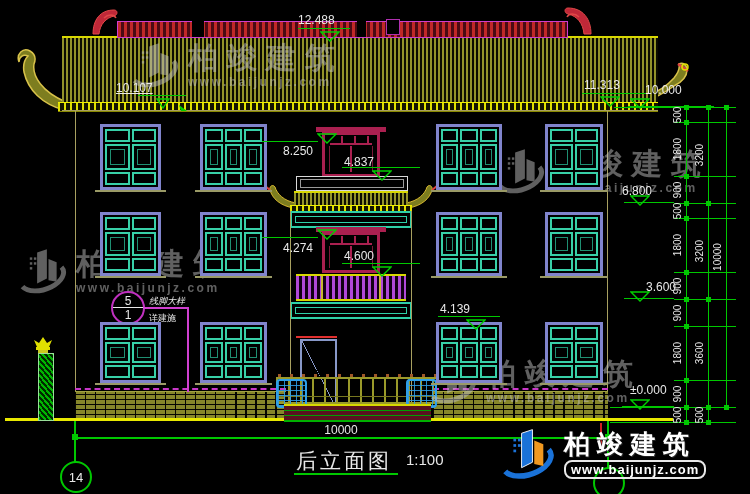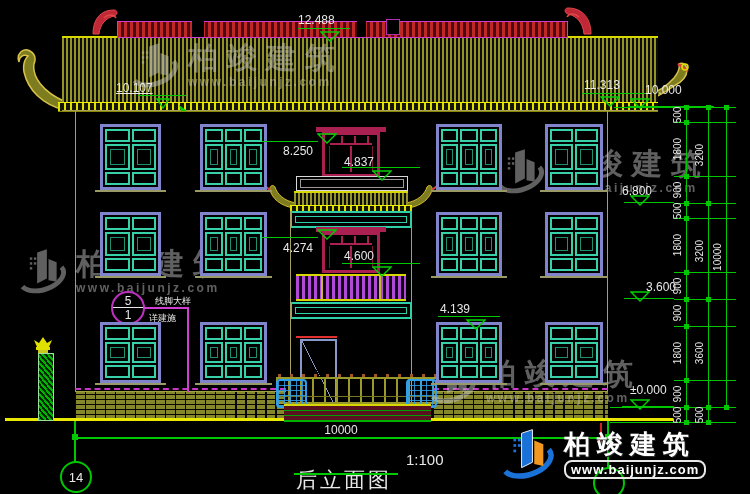--- a/index.html
+++ b/index.html
@@ -234,39 +234,39 @@
         <div class="nm">柏竣建筑</div>
          <div class="ur">www.baijunjz.com</div>
       </div>
   </div>
 
   <div class="abs" style="left:111px;top:291px;width:34px;height:34px;border:2px solid #c030c0;border-radius:50%;box-sizing:border-box;display:flex;flex-direction:column;align-items:center;justify-content:center;">
     <span class="txt" style="position:static;font-size:12px;line-height:1;">5</span>
     <span class="txt" style="position:static;font-size:12px;line-height:1;margin-top:2px;">1</span>
   </div>
   <div class="abs" style="left:113px;top:307px;width:30px;height:1px;background:#e8e8e8;"></div>
-  <span class="txt" style="left:155px;top:295px;font-size:9px;">线脚大样</span>
+  <span class="txt" style="left:149px;top:295px;font-size:9px;font-style:italic;">线脚大样</span>
   <span class="txt" style="left:149px;top:312px;font-size:9px;">详建施</span>
   <div class="abs" style="left:143px;top:307px;width:45px;height:1.5px;background:#d040d0;"></div>
   <div class="abs" style="left:187px;top:307px;width:1.5px;height:85px;background:#d040d0;"></div>
 
   <div class="gline" style="left:75px;top:437px;width:533px;height:1.5px;"></div>
   <div class="gline" style="left:72px;top:434px;width:6px;height:6px;"></div>
   <div class="gline" style="left:605px;top:434px;width:6px;height:6px;"></div>
   <span class="txt" style="left:341px;top:423px;font-size:12px;transform:translateX(-50%);">10000</span>
 
   <div class="gline" style="left:74px;top:421px;width:1.5px;height:42px;"></div>
   <div class="bubble" style="left:60px;top:461px;width:28px;height:28px;font-size:13px;">
     <span>14</span>
   </div>
   <div class="gline" style="left:607px;top:421px;width:1.5px;height:48px;"></div>
   <div class="abs" style="left:600px;top:423px;width:2px;height:24px;background:#d02020;"></div>
   <div class="bubble" style="left:593px;top:467px;width:28px;height:28px;"></div>
 
-  <span class="txt" style="left:296px;top:466px;font-size:21px;letter-spacing:3px;text-align:center;">后立面图</span>
+  <span class="txt" style="left:296px;top:447px;font-size:21px;letter-spacing:3px;text-align:center;">后立面图</span>
   <div class="abs" style="left:294px;top:473px;width:104px;height:2px;background:#00c800;"></div>
   <span class="txt" style="left:406px;top:451px;font-size:15px;">1:100</span>
 
   <div class="brand" style="left:498px;top:426px;">
     <svg viewBox="0 0 64 64" width="58" height="58">
       <path d="M8 50 A26 15 -18 1 0 56 26" fill="none" stroke="#1a72d8" stroke-width="6"></path>
       <path d="M26 8 L38 4 L38 40 L26 46 Z" fill="#1a72d8" stroke="#fff" stroke-width="1"></path>
       <path d="M40 16 L50 20 L50 44 L40 42 Z" fill="#f09820"></path>
       <g fill="#1a72d8">
           <rect x="17" y="14" width="3" height="3"></rect>

